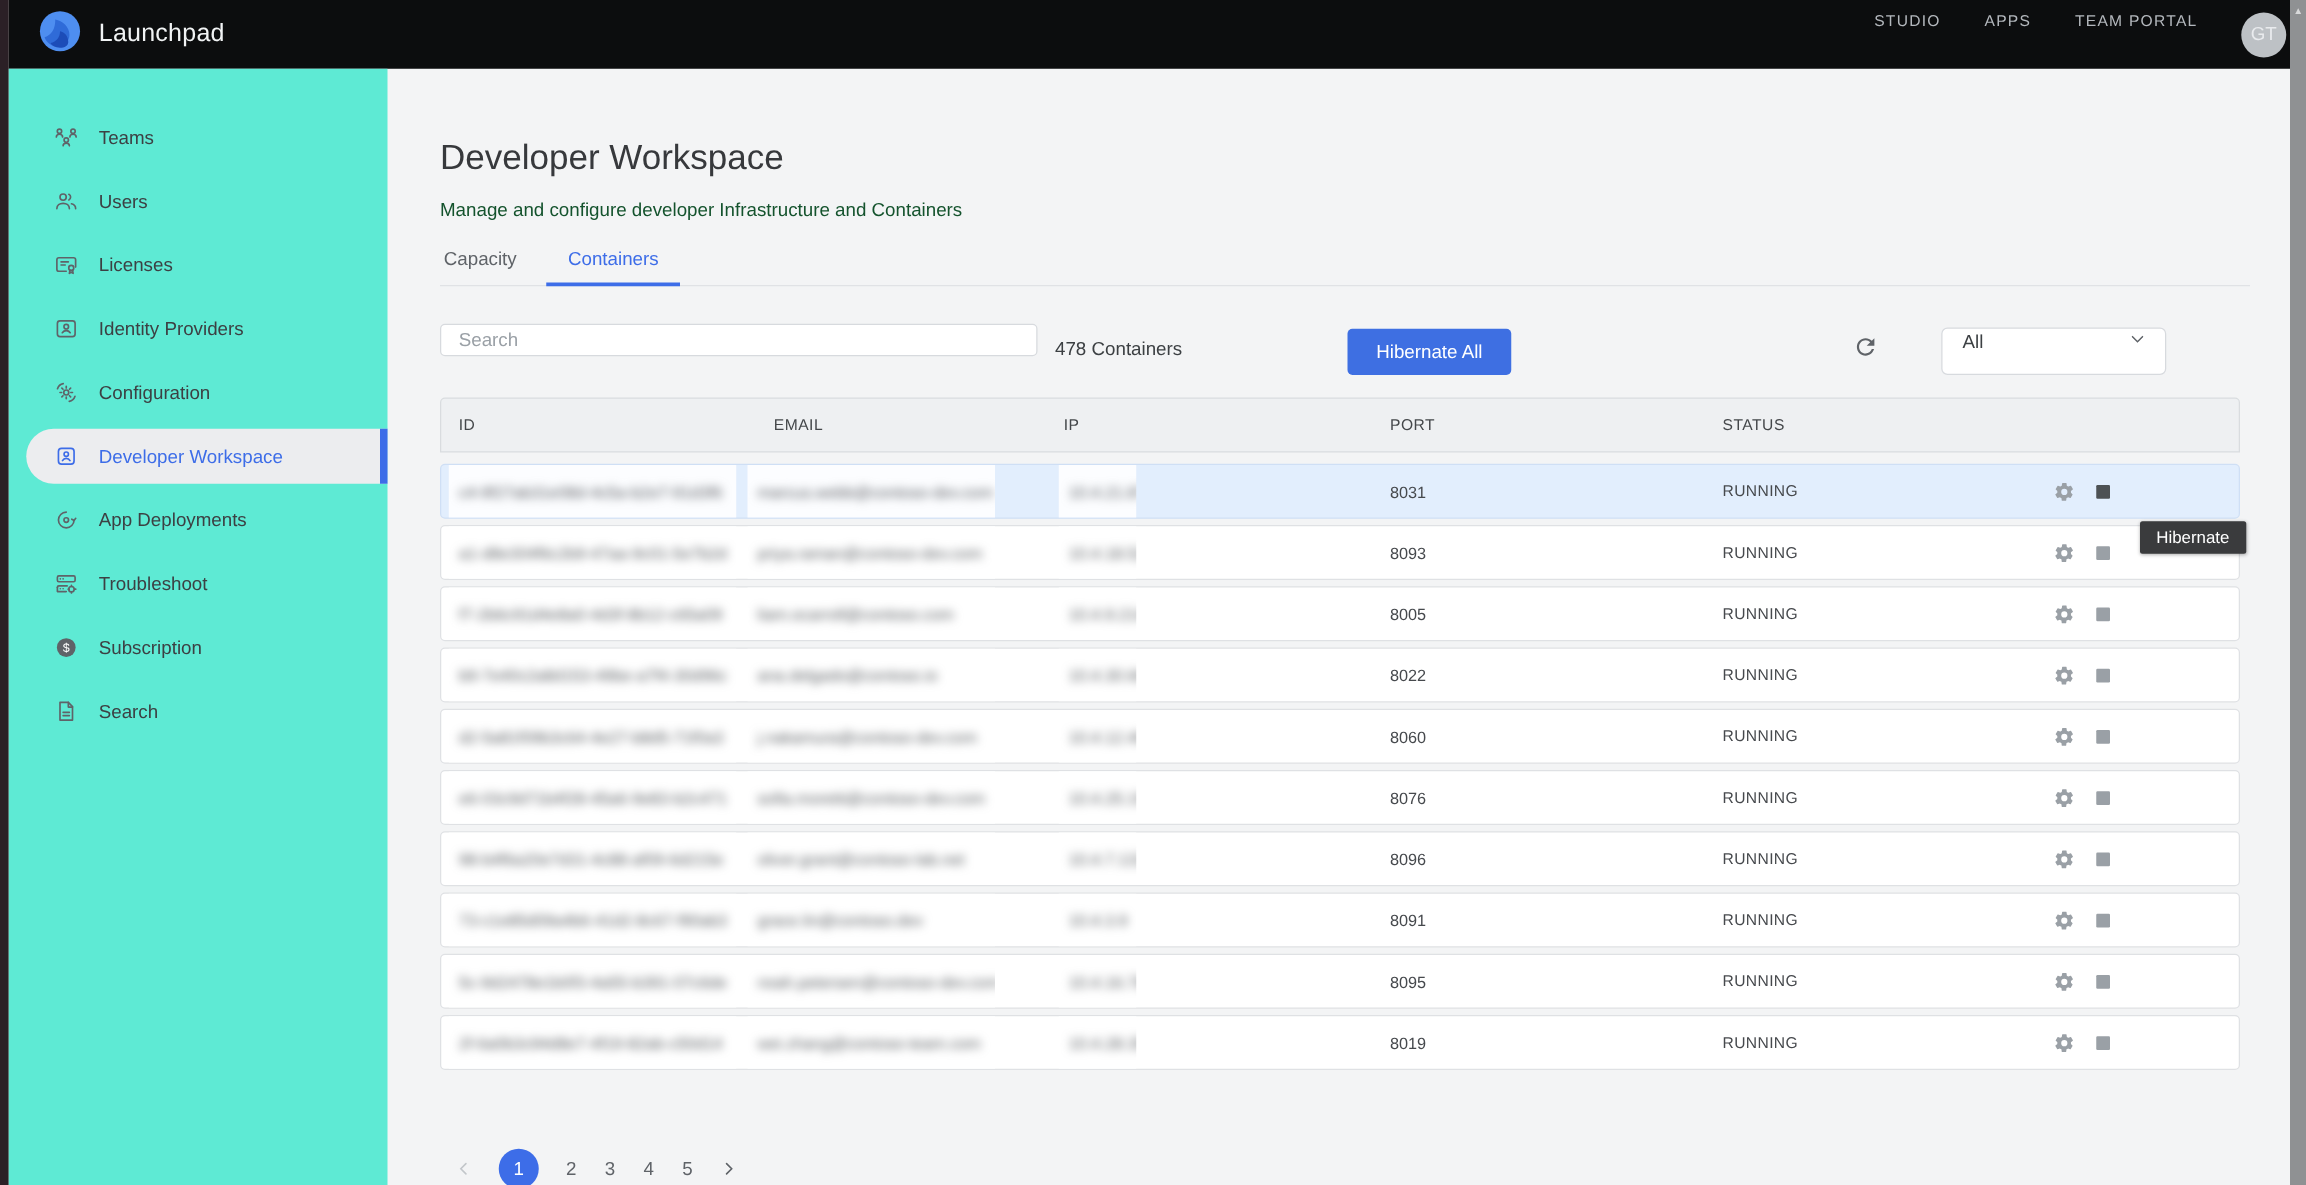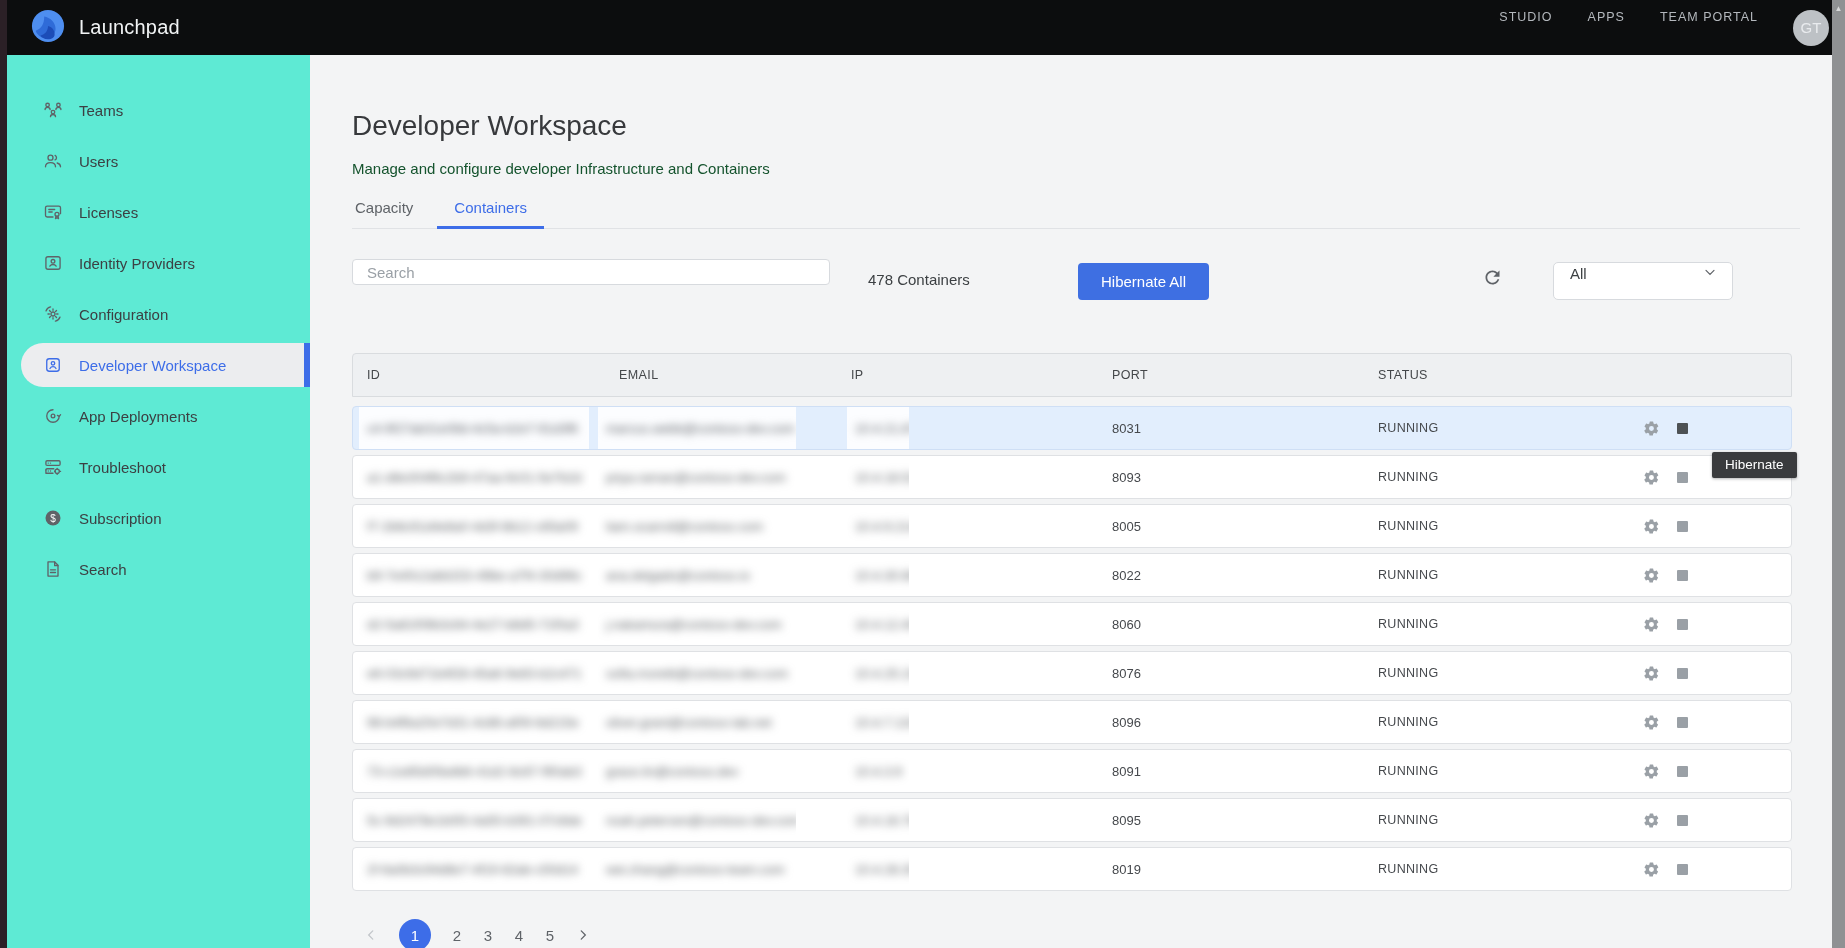--- a/index.html
+++ b/index.html
@@ -35,28 +35,28 @@
 
   .tabs-row { position:absolute; left:42px; right:32px; top:144px; border-bottom:1px solid #e0e2e5; display:flex; }
   .tab { padding:0 17px 12px 17px; font-size:15px; font-weight:400; color:#5f6368; cursor:pointer; position:relative; }
   .tab:first-child { padding-left:3px; padding-right:24px; }
   .tab.active { color:#3d6de8; }
   .tab.active::after { content:""; position:absolute; left:0; right:0; bottom:-1px; height:3px; background:#3d6de8; }
 
   .toolbar { position:absolute; left:42px; right:32px; top:204px; height:46px; }
   .search-box { position:absolute; left:0; top:0; width:478px; height:26px; background:#fff; border:1px solid #d7dade; border-radius:4px; padding:0 14px; font-size:15px; color:#3c4043; font-family:"Liberation Sans", sans-serif; outline:none; }
   .search-box::placeholder { color:#9aa0a6; }
-  .count-label { position:absolute; left:492px; top:12px; font-size:15px; color:#3c4043;margin-left:24px; }
+  .count-label { position:absolute; left:492px; top:12px; font-size:15px; color:#3c4043; }
   .btn-primary { position:absolute; left:726px; top:4px; width:131px; height:37px; background:#3e6fe2; color:#fff; border:none; border-radius:4px; font-size:15px; font-weight:500; font-family:"Liberation Sans", sans-serif; cursor:pointer; }
   .refresh-btn { position:absolute; left:1130px; top:8px; width:22px; height:22px; cursor:pointer; color:#5f6368; }
   .filter-select { position:absolute; left:1201px; top:3px; width:180px; height:38px; background:#fff; border:1px solid #d7dade; border-radius:5px; display:flex; align-items:center; padding:0 14px 16px 16px; font-size:15px; color:#3c4043; cursor:pointer; }
   .filter-select .chev { margin-left:auto; color:#5f6368; }
 
   
-  .table-wrap { position:absolute; left:42px; top:263px; width:1440px;margin-top:35px; }
+  .table-wrap { position:absolute; left:42px; top:263px; width:1440px; }
   .thead { height:44px; background:#eef0f2; border:1px solid #d9dcdf; border-radius:4px 4px 0 0; display:grid; grid-template-columns:252px 232px 261px 266px 265px 164px; align-items:center; }
   .th { padding-left:14px; font-size:12.5px; font-weight:500; color:#44474a; letter-spacing:.4px; }
   .rows { margin-top:9px; }
   .trow { height:44px; margin-bottom:5px; background:#fff; border:1px solid #dfe1e4; border-radius:4px; display:grid; grid-template-columns:252px 232px 261px 266px 265px 164px; align-items:center; cursor:pointer; }
   .trow.highlight { background:#e2eefd; border-color:#cfdff5; }
   .cell { font-size:13px; color:#46494d; padding-left:14px; }
   .cell.red-cell { padding-left:0; height:100%; display:flex; align-items:center; }
   .band { height:100%; background:rgba(255,255,255,.88); display:flex; align-items:center; overflow:hidden; }
   .band .blur-text { filter:blur(4px); color:#5c6064; font-size:13px; white-space:nowrap; padding-left:8px; }
   .band-id { margin-left:6px; width:230px; }

